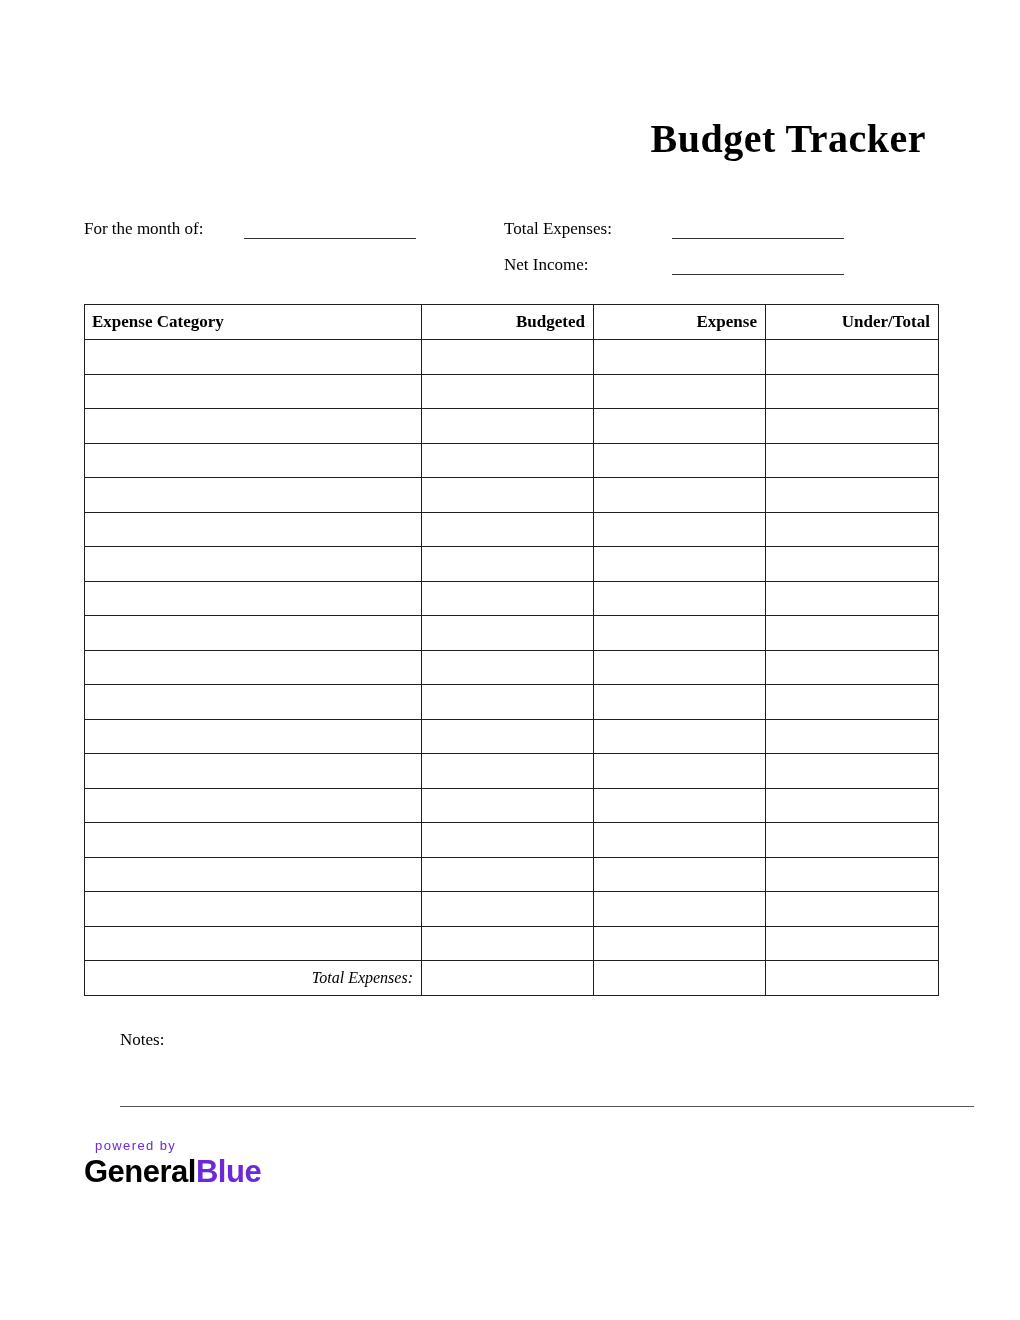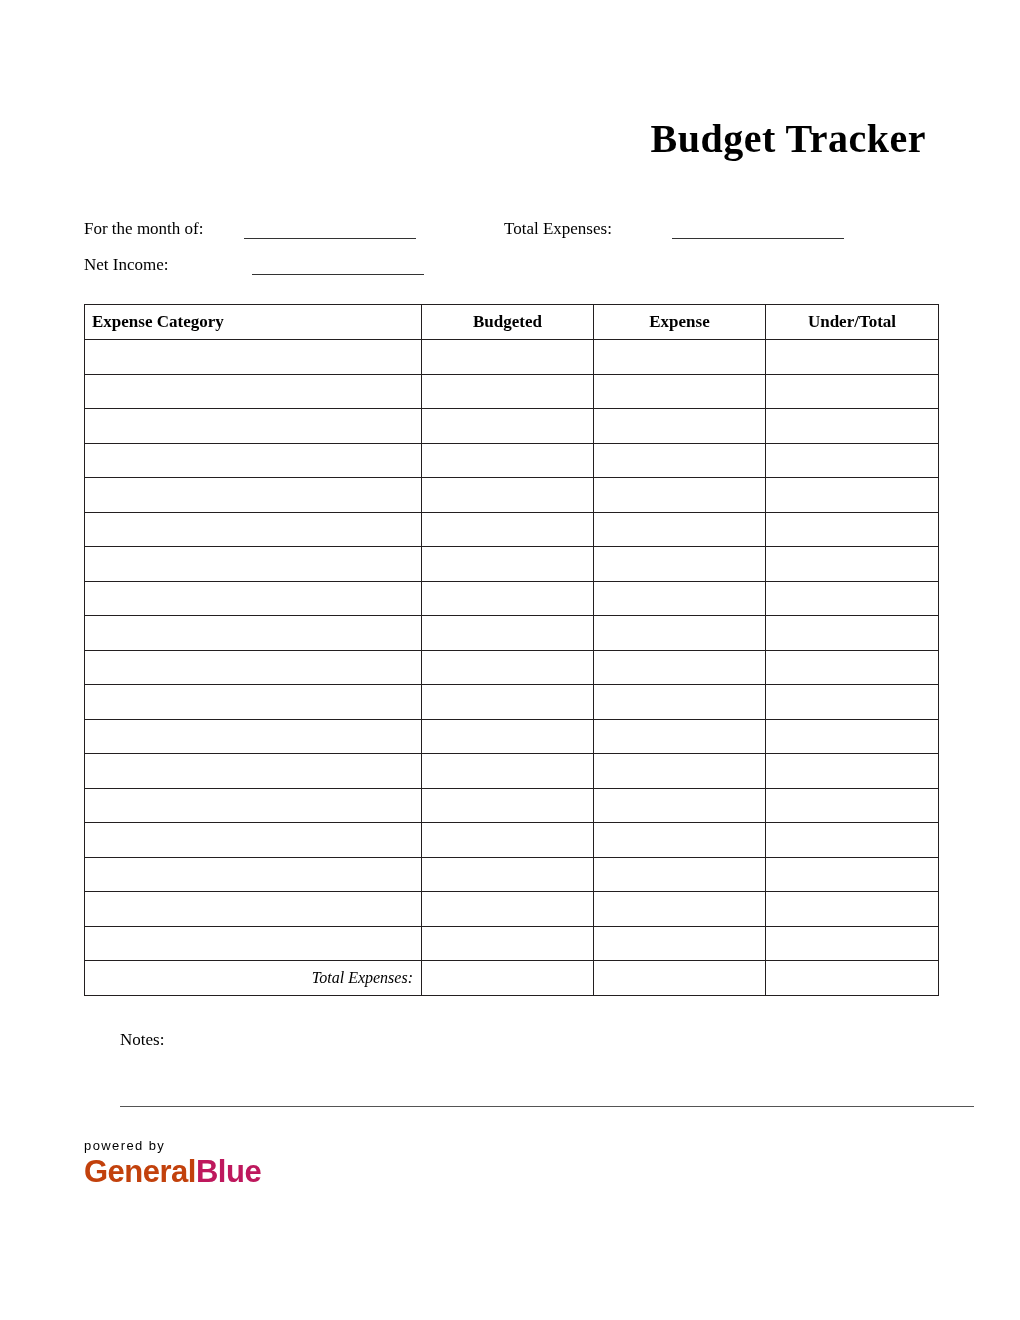--- a/index.html
+++ b/index.html
@@ -40,20 +40,21 @@
   .fields {
     position: absolute;
     left: 84px;
     top: 203px;
     width: 854px;
   }
   .field-row {
     display: flex;
     align-items: flex-end;
     height: 36px;
+    justify-content: flex-end;
   }
   .field-col {
     display: flex;
     align-items: flex-end;
   }
   .field-col.left { width: 420px; }
   .field-col.right { width: 434px; }
   .field-label {
     font-size: 17px;
     line-height: 20px;
@@ -84,21 +85,21 @@
   table.budget th, table.budget td {
     border: 1px solid #231f20;
     height: 33.5px;
     padding: 0 8px;
     font-size: 16px;
     vertical-align: middle;
   }
   table.budget th {
     font-weight: bold;
     font-size: 17px;
-    text-align: center;
+    text-align: right;
     height: 34px;
   }
   table.budget th.cat {
     text-align: left;
     padding-left: 7px;
   }
   col.c1 { width: 337px; }
   col.c2 { width: 172px; }
   col.c3 { width: 172px; }
   col.c4 { width: 173px; }
@@ -129,32 +130,33 @@
   
   .footer {
     position: absolute;
     left: 84px;
     top: 1138px;
   }
   .powered {
     font-family: "Liberation Sans", sans-serif;
     font-size: 13px;
     letter-spacing: 1.4px;
-    color: #000000;
+    color: #6d28d9;
     margin-bottom: 2px;
+    margin-left: 11px;
   }
   .brand {
     font-family: "Liberation Sans", sans-serif;
     font-size: 31px;
     font-weight: bold;
     letter-spacing: -0.5px;
     line-height: 34px;
   }
-  .brand .general { color: #c2410c; }
-  .brand .blue { color: #be185d; }
+  .brand .general { color: #000000; }
+  .brand .blue { color: #6d28d9; }
 </style>
 </head>
 <body>
 
 <div class="page">
 
   <div class="title">Budget Tracker</div>
 
   <div class="fields">
     <div class="field-row">

